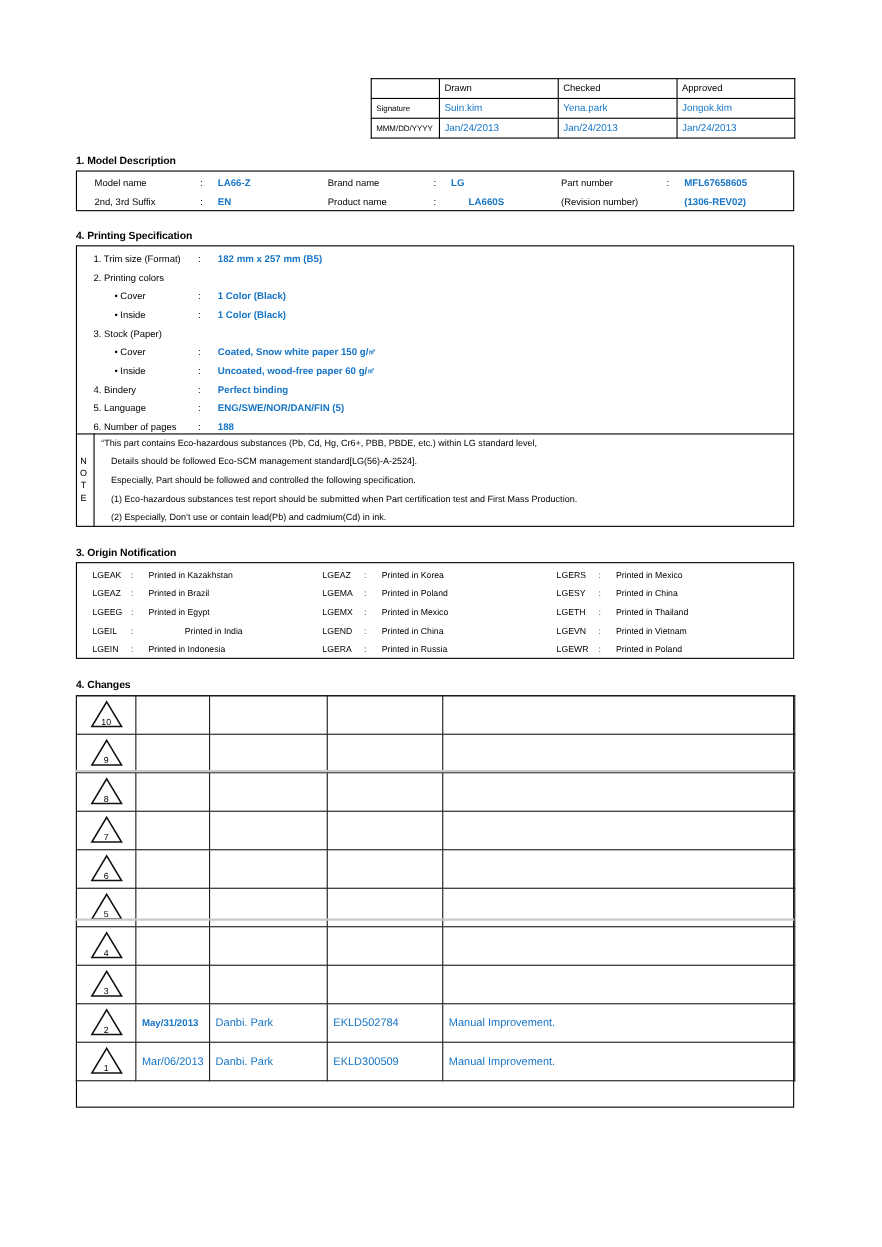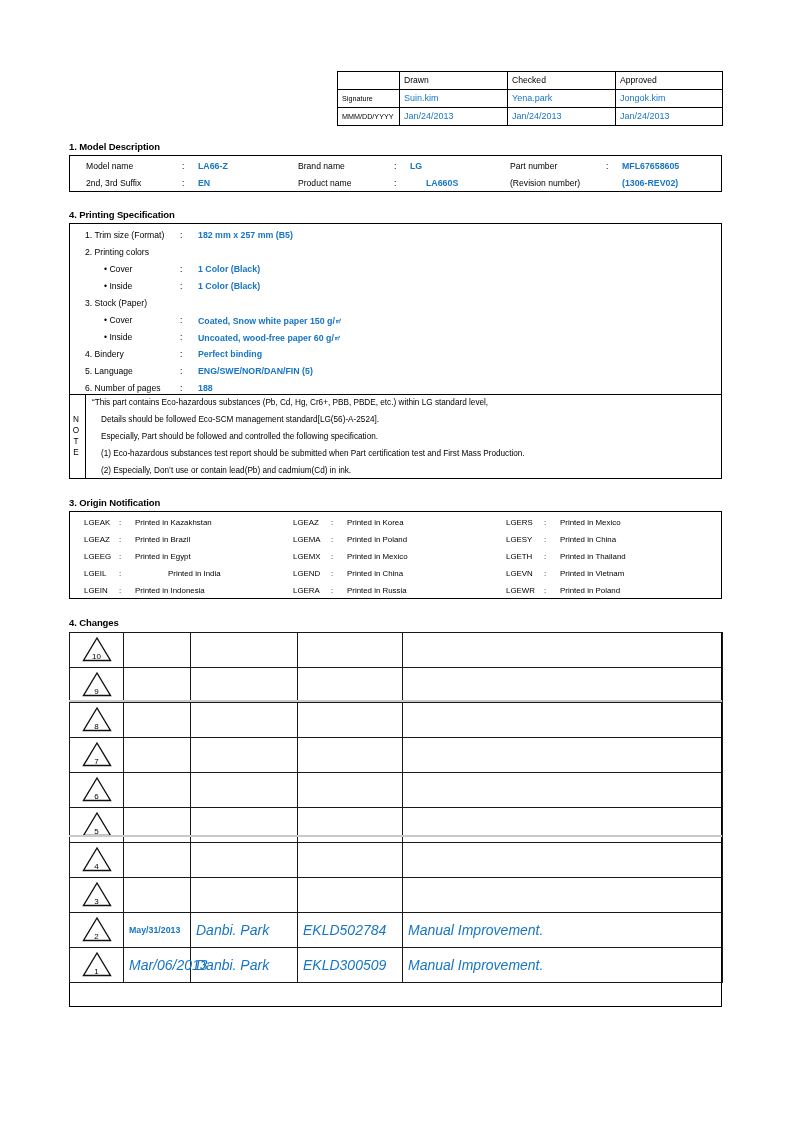--- a/index.html
+++ b/index.html
@@ -127,21 +127,21 @@
     padding: 0 5px;
     vertical-align: middle;
     height: 34px;
   }
   .chg-table td.rev { padding: 0; text-align: center; vertical-align: middle; }
   .chg-table .w0 { width: 54px; }
   .chg-table .w1 { width: 67px; }
   .chg-table .w2 { width: 107px; }
   .chg-table .w3 { width: 105px; }
   .chg-table .w4 { width: 320px; }
-  .chg-table td.blue { color: #1675c6; font-size: 14px; font-style: italic; }
+  .chg-table td.blue { color: #1675c6; font-size: 10px; }
   .chg-table td.blue-b { color: #1675c6; font-size: 8.8px; font-weight: bold; }
   .chg-table tr.footer td { height: 28px; font-size: 7.6px; color: #000; }
 
   .tri {
     display: inline-block;
     position: relative;
     width: 30px;
     height: 26px;
   }
   .tri svg { display: block; }

